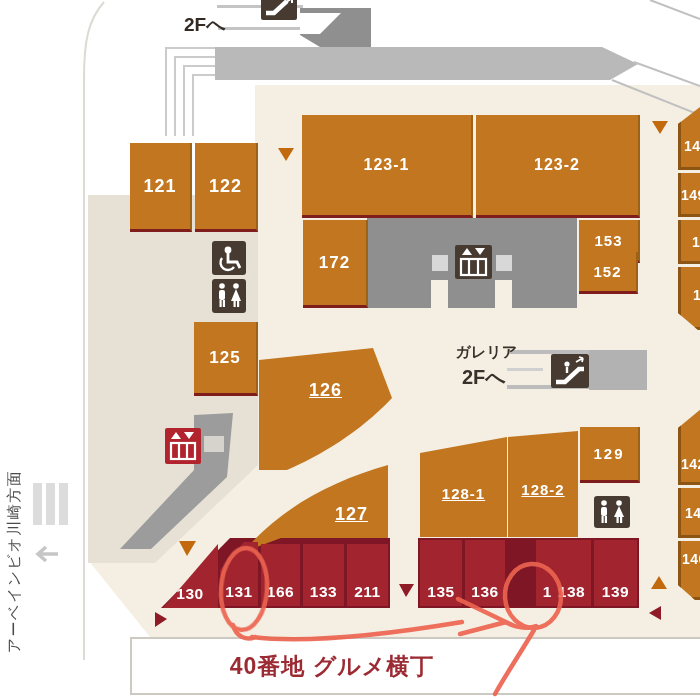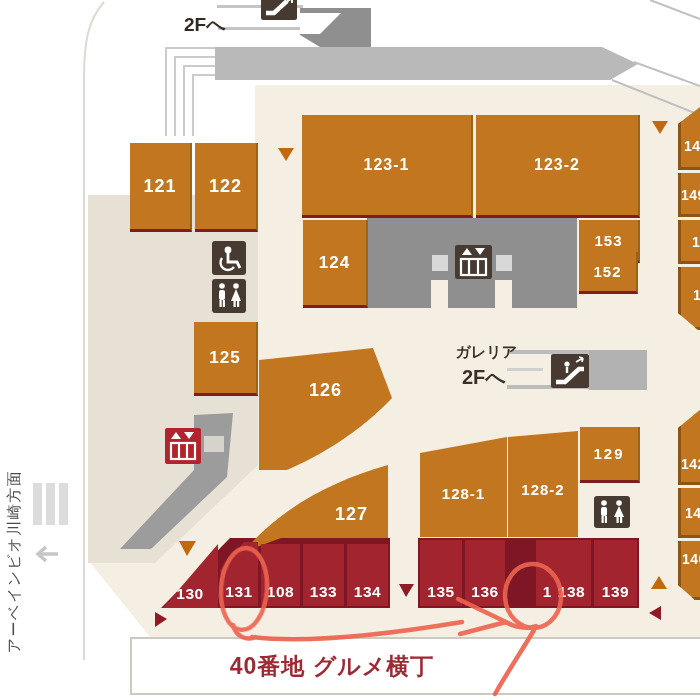--- a/index.html
+++ b/index.html
@@ -3,21 +3,21 @@
 <meta charset="utf-8">
 <style>
   html,body{margin:0;padding:0;}
   body{width:700px;height:700px;position:relative;overflow:hidden;background:#ffffff;
        font-family:"Liberation Sans","DejaVu Sans",sans-serif;}
   .abs{position:absolute;}
   .blk{position:absolute;background:#c1761f;color:#fff;font-weight:bold;
        display:flex;align-items:center;justify-content:center;
        border-bottom:3px solid #7f1d1d;border-right:2px solid #9c6216;
        box-sizing:border-box;letter-spacing:1px;}
-  .blk.noedge{border:none;}
+  .blk.noedge{border:none;text-decoration:underline;}
   .red{position:absolute;background:#a1242f;color:#fff;font-weight:bold;
        display:flex;align-items:flex-end;justify-content:center;
        box-sizing:border-box;letter-spacing:0.5px;font-size:15.5px;
        padding-bottom:5px;}
   .rcol{position:absolute;background:#c1761f;color:#fff;font-weight:bold;
         box-sizing:border-box;display:flex;align-items:center;
         box-shadow:inset 3px -3px 0 #8d5513;font-size:14px;letter-spacing:0.5px;}
   .lbl{position:absolute;font-weight:bold;}
 </style>
 </head>
@@ -67,21 +67,21 @@
   <rect x="204" y="436" width="20" height="16" fill="#d6d3cd"></rect>
 
   <polygon points="161,608 230,538 390,538 390,608" fill="#7e1626"></polygon>
   <rect x="418" y="538" width="221" height="70" fill="#7e1626"></rect>
 </svg>
 
 <div class="blk" style="left:130px;top:143px;width:62px;height:89px;font-size:18px">121</div>
 <div class="blk" style="left:195px;top:143px;width:63px;height:89px;font-size:18px">122</div>
 <div class="blk" style="left:302px;top:115px;width:171px;height:103px;font-size:16px">123-1</div>
 <div class="blk" style="left:476px;top:115px;width:164px;height:103px;font-size:16px">123-2</div>
-<div class="blk" style="left:303px;top:220px;width:65px;height:88px;font-size:17px">124</div>
+<div class="blk" style="left:303px;top:220px;width:65px;height:88px;font-size:17px">172</div>
 <div class="blk" style="left:579px;top:220px;width:61px;height:43px;font-size:15px">153</div>
 <div class="blk" style="left:579px;top:252px;width:59px;height:42px;font-size:15px">152</div>
 <div class="blk" style="left:194px;top:322px;width:64px;height:74px;font-size:17px">125</div>
 <div class="blk noedge" style="left:259px;top:348px;width:133px;height:123px;font-size:18px;background:#c1761f;
             clip-path:path('M0,12 L114,0 L133,50 C100,85 60,108 28,122 L0,122 Z');align-items:flex-start;padding-top:32px">126</div>
 <div class="blk noedge" style="left:236px;top:456px;width:154px;height:100px;font-size:18px;
             clip-path:path('M7,96 C45,52 95,25 152,9 L152,82 L45,82 Z');align-items:flex-start;justify-content:flex-end;padding:48px 22px 0 0">127</div>
 <div class="blk noedge" style="left:420px;top:435px;width:87px;height:102px;font-size:15px;
             clip-path:polygon(0 18px,87px 2px,87px 102px,0 102px);padding-top:14px">128-1</div>
 <div class="blk noedge" style="left:508px;top:428px;width:70px;height:109px;font-size:15px;
@@ -91,23 +91,23 @@
 <div class="rcol" style="left:678px;top:107px;width:30px;height:63px;clip-path:polygon(0 17px,22px 0,30px 0,30px 63px,0 63px);padding:14px 0 0 6px">14</div>
 <div class="rcol" style="left:678px;top:173px;width:30px;height:44px;padding-left:3px">149</div>
 <div class="rcol" style="left:678px;top:220px;width:30px;height:44px;padding-left:14px">1</div>
 <div class="rcol" style="left:678px;top:267px;width:30px;height:63px;clip-path:polygon(0 0,30px 0,30px 63px,20px 63px,0 46px);padding-left:15px;align-items:flex-start;padding-top:20px">1</div>
 <div class="rcol" style="left:678px;top:408px;width:30px;height:77px;clip-path:polygon(0 20px,24px 0,30px 0,30px 77px,0 77px);padding:34px 0 0 3px">142</div>
 <div class="rcol" style="left:678px;top:488px;width:30px;height:50px;padding-left:7px">14</div>
 <div class="rcol" style="left:678px;top:541px;width:30px;height:59px;clip-path:polygon(0 0,30px 0,30px 59px,17px 59px,0 44px);padding-left:4px;align-items:flex-start;padding-top:10px">140</div>
 
 <div class="red" style="left:162px;top:540px;width:56px;height:68px;clip-path:polygon(56px 4px,56px 68px,1px 68px);padding-right:0">130</div>
 <div class="red" style="left:220px;top:542px;width:38px;height:64px;clip-path:polygon(0 28px,24px 0,38px 0,38px 64px,0 64px)">131</div>
-<div class="red" style="left:261px;top:544px;width:39px;height:62px">108</div>
+<div class="red" style="left:261px;top:544px;width:39px;height:62px">166</div>
 <div class="red" style="left:303px;top:544px;width:41px;height:62px">133</div>
-<div class="red" style="left:347px;top:544px;width:41px;height:62px">134</div>
+<div class="red" style="left:347px;top:544px;width:41px;height:62px">211</div>
 <div class="red" style="left:420px;top:540px;width:42px;height:66px">135</div>
 <div class="red" style="left:465px;top:540px;width:40px;height:66px">136</div>
 <div class="red" style="left:536px;top:540px;width:41px;height:66px">137</div>
 <div class="red" style="left:552px;top:540px;width:39px;height:66px">138</div>
 <div class="red" style="left:594px;top:540px;width:43px;height:66px">139</div>
 
 <div class="lbl" style="left:184px;top:12px;font-size:19px;color:#332a22">2Fへ</div>
 <div class="lbl" style="left:455px;top:343px;width:62px;text-align:right;font-size:15px;color:#38302a">ガレリア</div>
 <div class="lbl" style="left:462px;top:364px;font-size:20px;color:#38302a">2Fへ</div>
 <div class="lbl" style="left:-116px;top:552px;width:260px;text-align:center;font-size:15px;color:#4b4b4b;letter-spacing:1.5px;transform:rotate(-90deg);font-weight:normal">アーベインビオ川崎方面</div>

